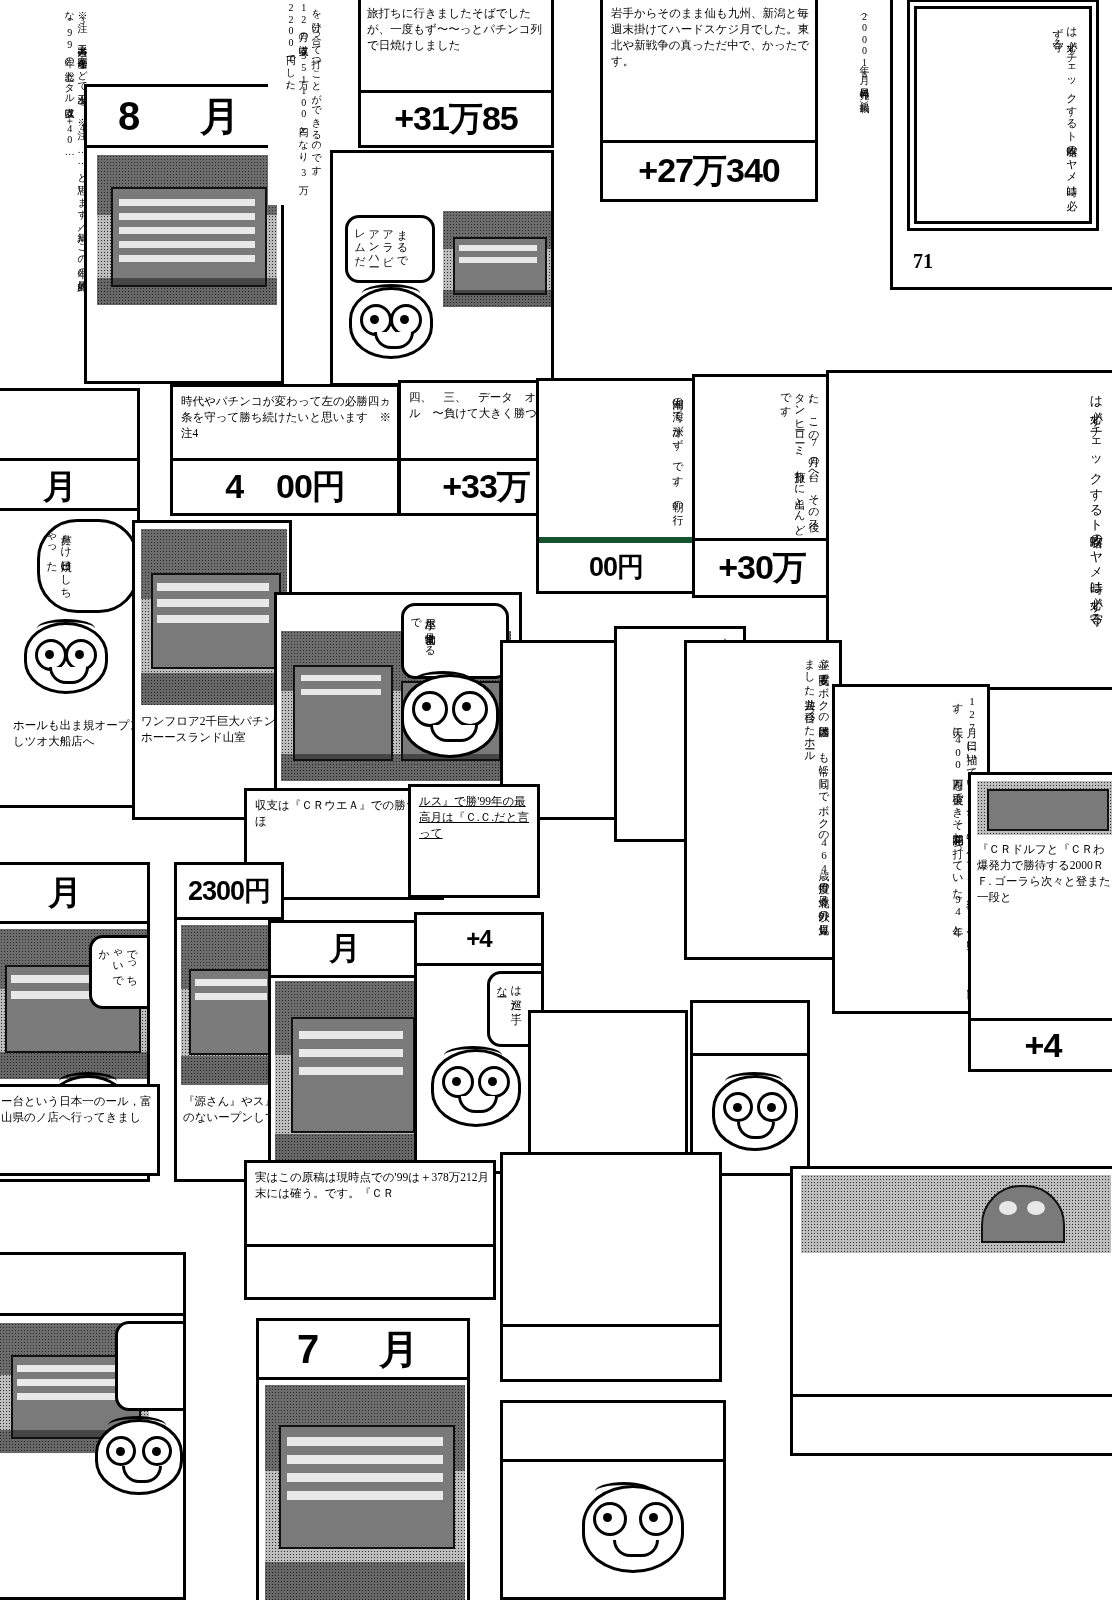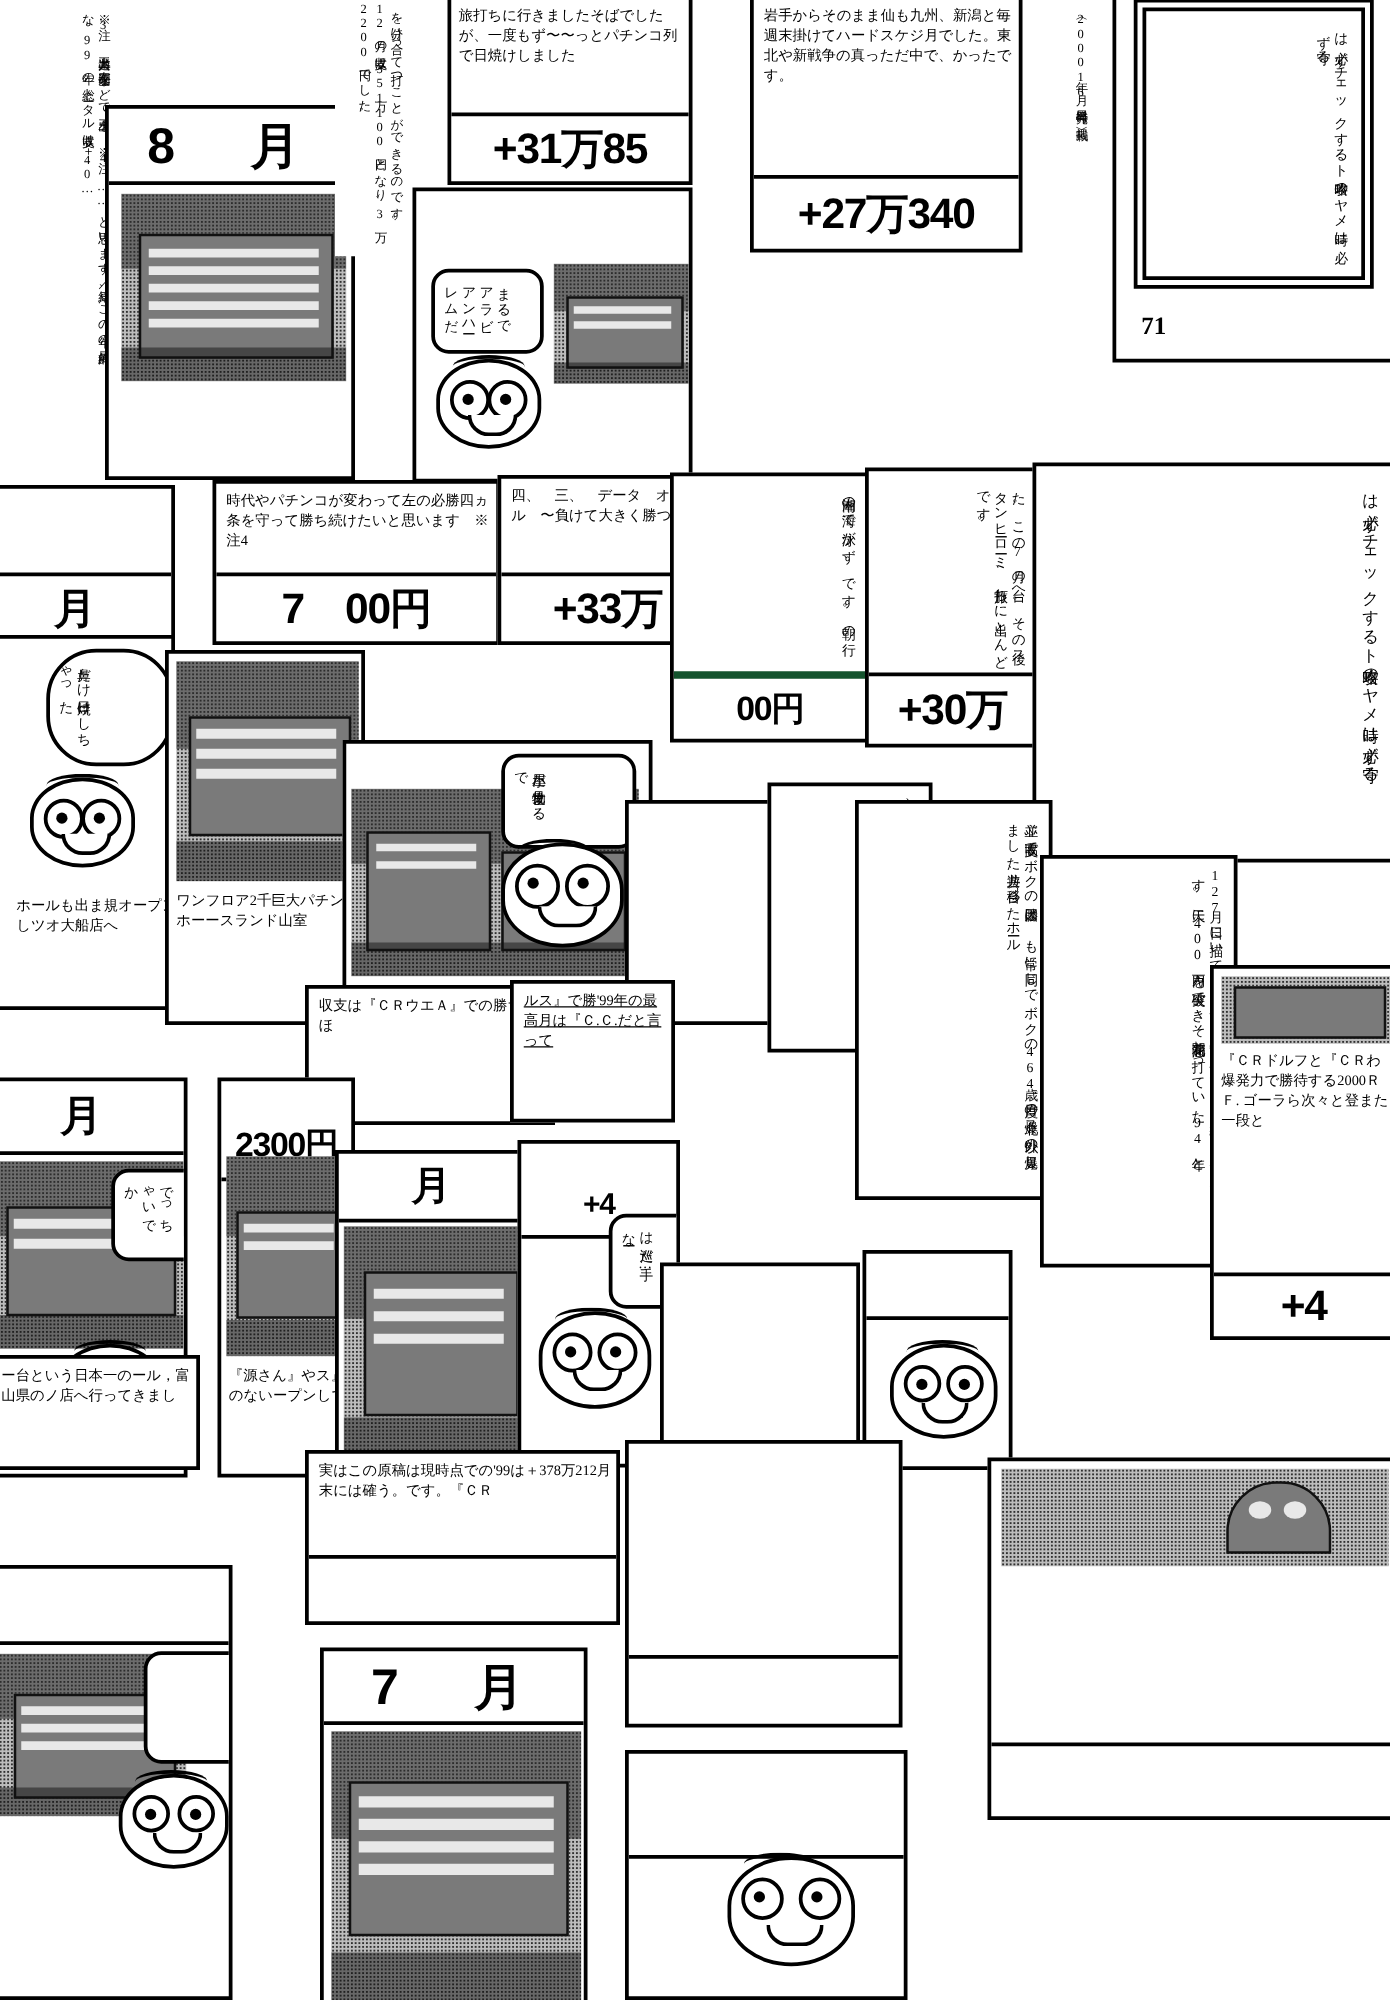--- a/index.html
+++ b/index.html
@@ -16,21 +16,21 @@
          font-size:13px;letter-spacing:0.5px;}
   .vtext.sm{font-size:11px;}
   .vtext.xs{font-size:10px;}
   .htext{font-size:13px;line-height:1.45;}
   .htext.sm{font-size:11.5px;line-height:1.4;}
 
   
   .monthbox{display:flex;align-items:center;justify-content:center;font-weight:bold;
             font-size:40px;letter-spacing:10px;font-family:"Liberation Sans",sans-serif;}
   .amount{display:flex;align-items:center;justify-content:center;font-weight:bold;
-          font-size:34px;font-family:"Liberation Sans",sans-serif;letter-spacing:-1px;margin-top:25px;}
+          font-size:34px;font-family:"Liberation Sans",sans-serif;letter-spacing:-1px;}
   .amount.sm{font-size:27px;}
 
   
   .photo{position:relative;background:#bdbdbd;overflow:hidden;}
   .photo::before{content:"";position:absolute;inset:0;
     background-image:radial-gradient(#000 38%,transparent 39%);
     background-size:3px 3px;opacity:.75;}
   .photo .bldg{position:absolute;background:#7a7a7a;border:2px solid #111;}
   .photo .sky{position:absolute;left:0;top:0;right:0;height:40%;background:#2a2a2a;opacity:.55;}
   .photo .ground{position:absolute;left:0;bottom:0;right:0;height:18%;background:#111;opacity:.5;}
@@ -124,21 +124,21 @@
     </div>
     <div class="num" style="position:absolute;left:20px;bottom:14px;font-size:20px;font-family:Liberation Serif, serif;">71</div>
   </div>
 
   <div class="frag" style="left:-10px;top:388px;width:150px;height:128px;">
     <div class="monthbox" style="position:absolute;left:0;bottom:0;width:100%;height:52px;border-top:3px solid #000;font-size:34px;">月</div>
   </div>
 
   <div class="frag" style="left:170px;top:384px;width:230px;height:132px;">
     <div class="htext sm" style="position:absolute;left:8px;top:6px;width:214px;">時代やパチンコが変わって左の必勝四ヵ条を守って勝ち続けたいと思います　※注4</div>
-    <div class="amount" style="position:absolute;left:0;bottom:0;width:100%;height:52px;border-top:3px solid #000;">7　00円</div>
+    <div class="amount" style="position:absolute;left:0;bottom:0;width:100%;height:52px;border-top:3px solid #000;">4　00円</div>
   </div>
 
   <div class="frag" style="left:398px;top:380px;width:176px;height:136px;">
     <div class="htext sm" style="position:absolute;left:8px;top:6px;width:162px;">四、　三、　データ　オカル　〜負けて大きく勝つ</div>
     <div class="amount" style="position:absolute;left:0;bottom:0;width:100%;height:52px;border-top:3px solid #000;">+33万</div>
   </div>
 
   <div class="frag" style="left:536px;top:378px;width:160px;height:216px;">
     <div class="vtext sm" style="position:absolute;right:8px;top:8px;height:144px;">湘南の海で泳がず、です。朝の行</div>
     <div class="amount sm" style="position:absolute;left:0;bottom:0;width:100%;height:48px;border-top:6px solid #14532d;">00円</div>

